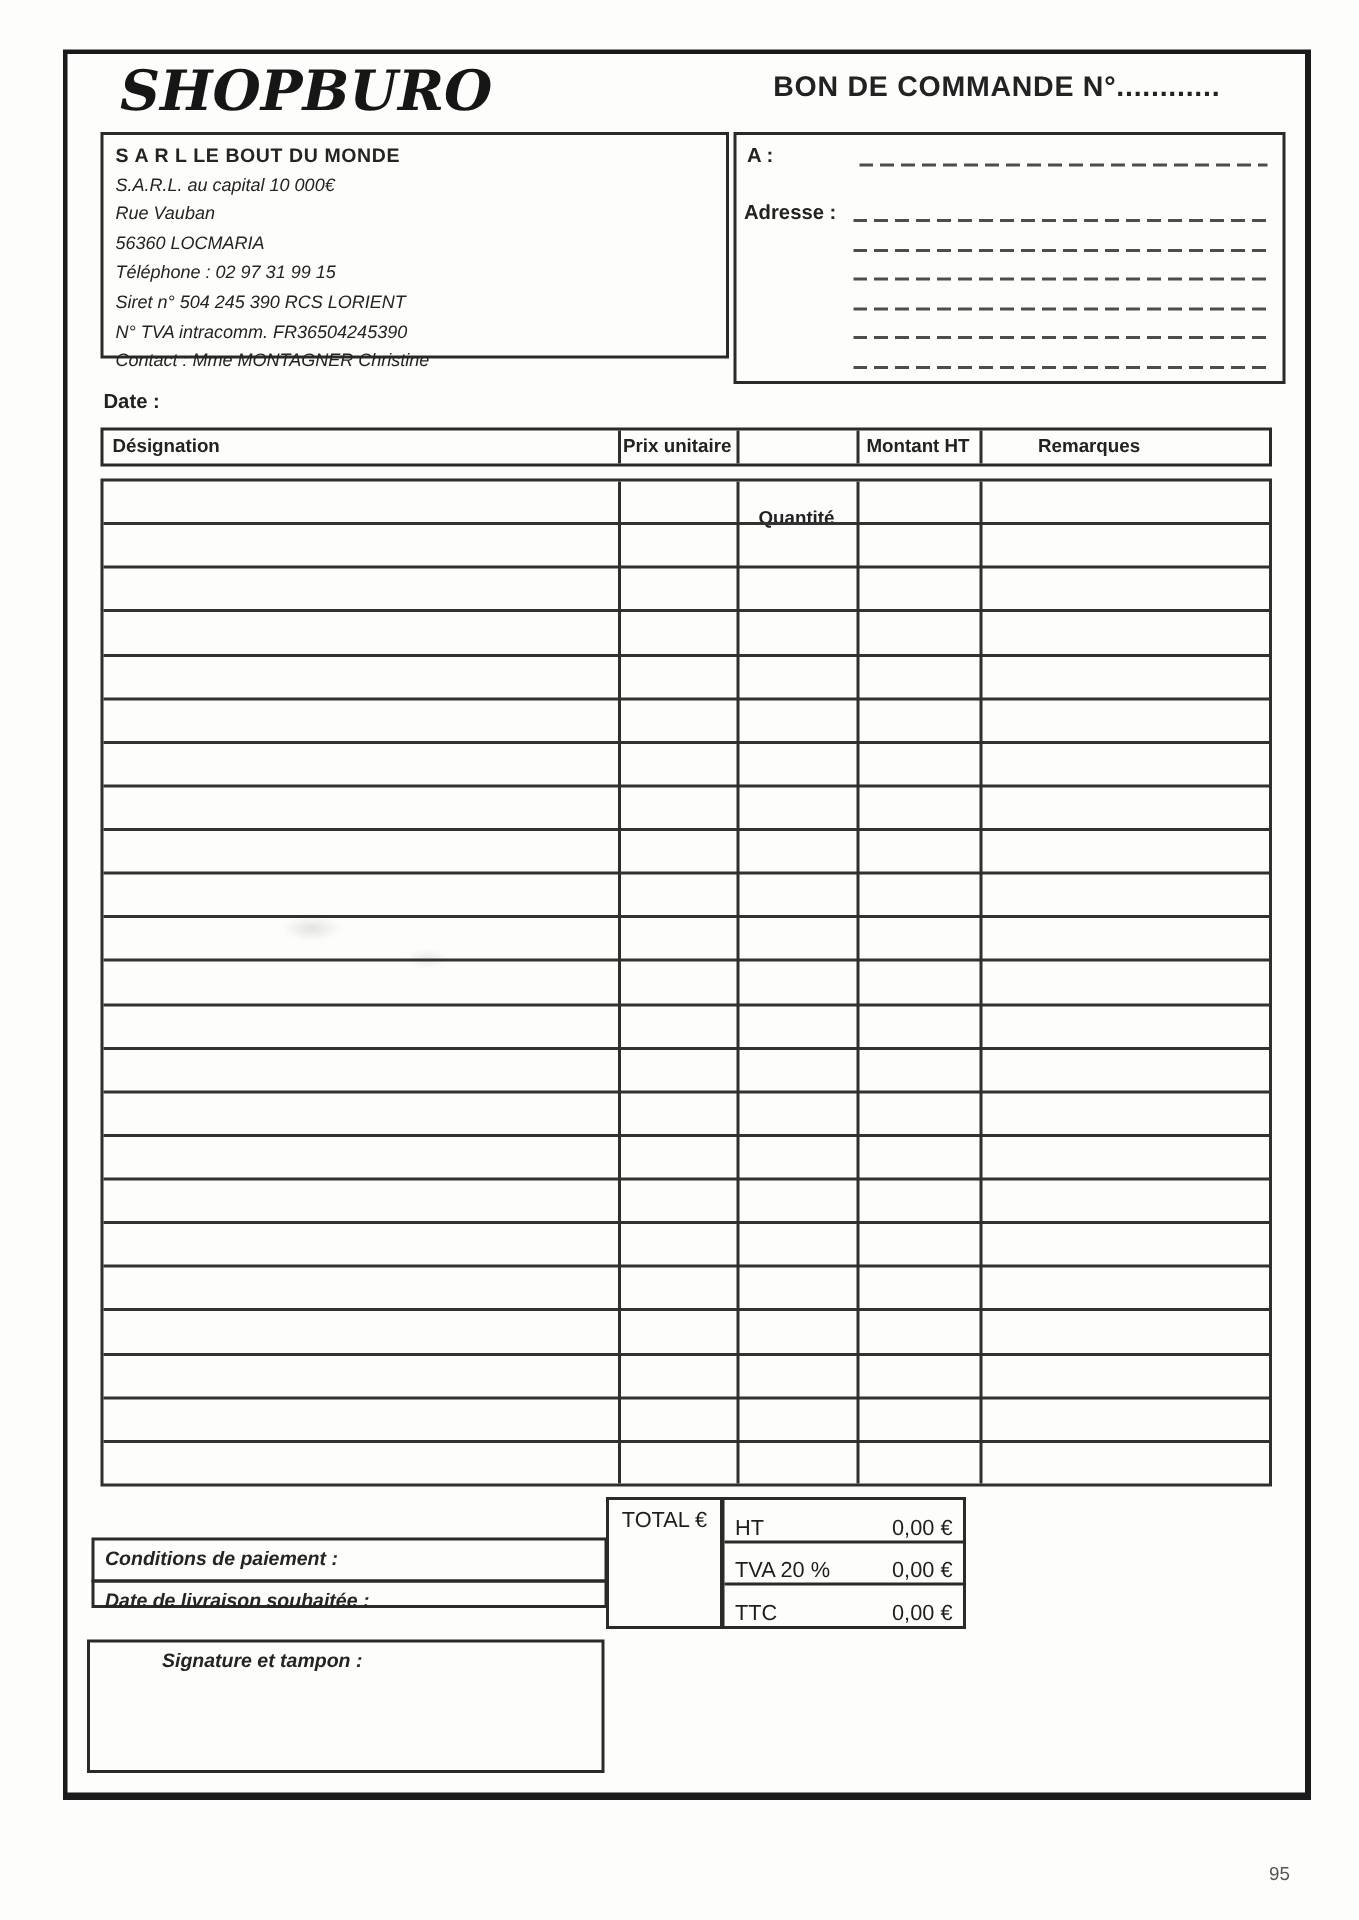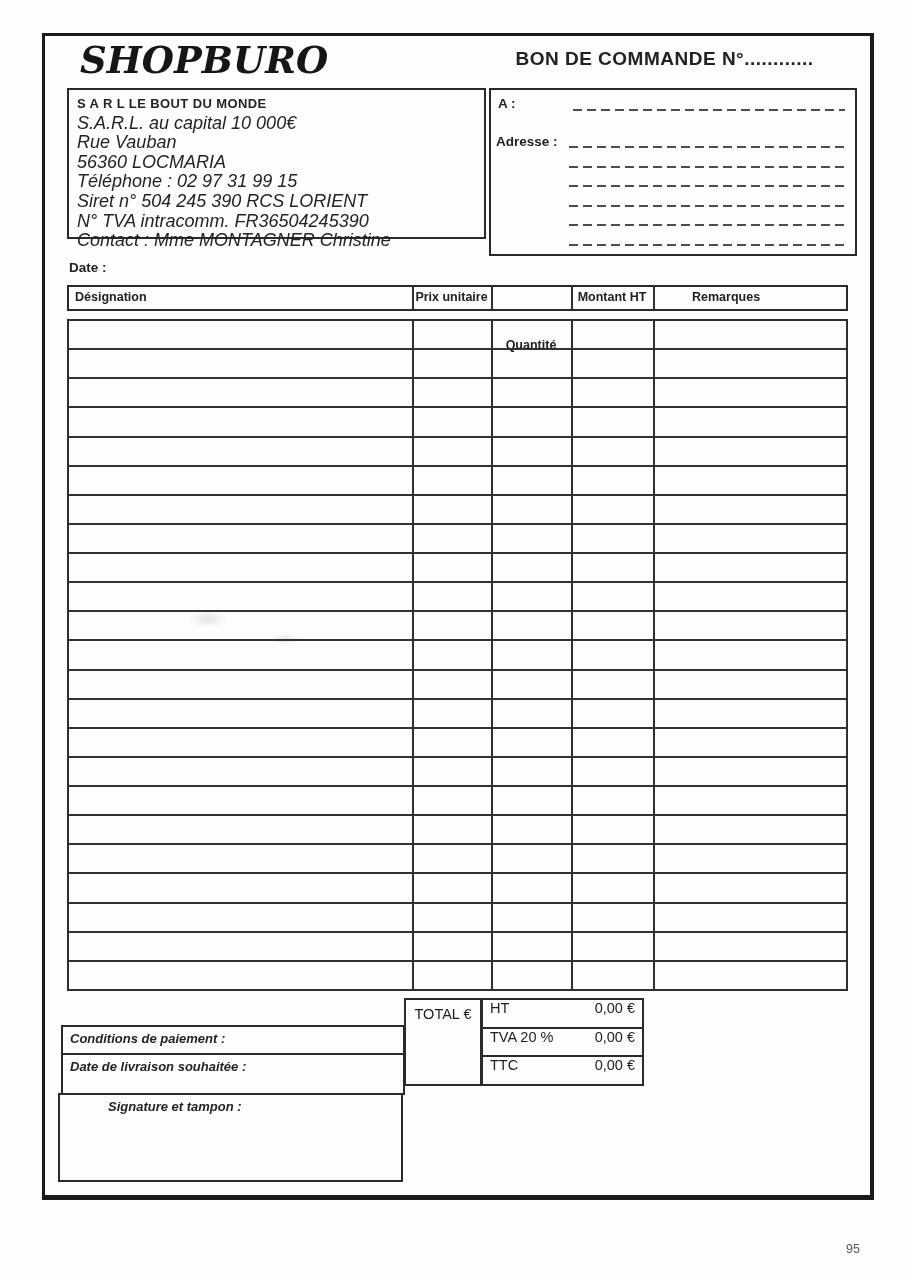--- a/index.html
+++ b/index.html
@@ -42,21 +42,21 @@
   }
 
   .supplier-box {
     position: absolute;
     left: 67px; top: 88px;
     width: 419px; height: 151px;
     border: 2px solid #2a2a2a;
     padding: 4px 8px;
   }
   .supplier-line {
-    font-size: 18px; font-style: italic;
+    font-size: 12px; font-style: italic;
     line-height: 19.6px; white-space: nowrap;
     color: #242424;
   }
   .supplier-line.first {
     font-style: normal; font-weight: bold;
     font-size: 13px; letter-spacing: 0.4px;
   }
 
   .recipient-box {
     position: absolute;
@@ -128,35 +128,35 @@
   }
   .ht-box {
     position: absolute;
     left: 481px; top: 998px;
     width: 163px; height: 88px;
     border: 2px solid #2a2a2a;
     display: flex; flex-direction: column;
   }
   .tot-row {
     flex: 1; display: flex;
-    justify-content: space-between; align-items: flex-start;
+    justify-content: space-between; align-items: flex-end;
     padding: 0 7px;
     font-size: 14.5px; color: #1e1e1e;
   }
   .tot-row + .tot-row { border-top: 2px solid #2a2a2a; }
 
   .foot-box {
     position: absolute;
     border: 2px solid #2a2a2a;
     padding: 4px 7px;
     font-size: 13px; font-weight: bold; font-style: italic;
     color: #242424;
   }
   .conditions-box { left: 61px; top: 1025px; width: 344px; height: 30px; }
-  .livraison-box  { left: 61px; top: 1053px; width: 344px; height: 42px; }
+  .livraison-box  { left: 61px; top: 1053px; width: 344px; height: 19px; }
   .signature-box  { left: 58px; top: 1093px; width: 345px; height: 89px; padding-left: 48px; }
 
   .page-number {
     position: absolute;
     left: 846px; top: 1242px;
     font-size: 12.5px; color: #555;
   }
 
   .smudge {
     position: absolute;

